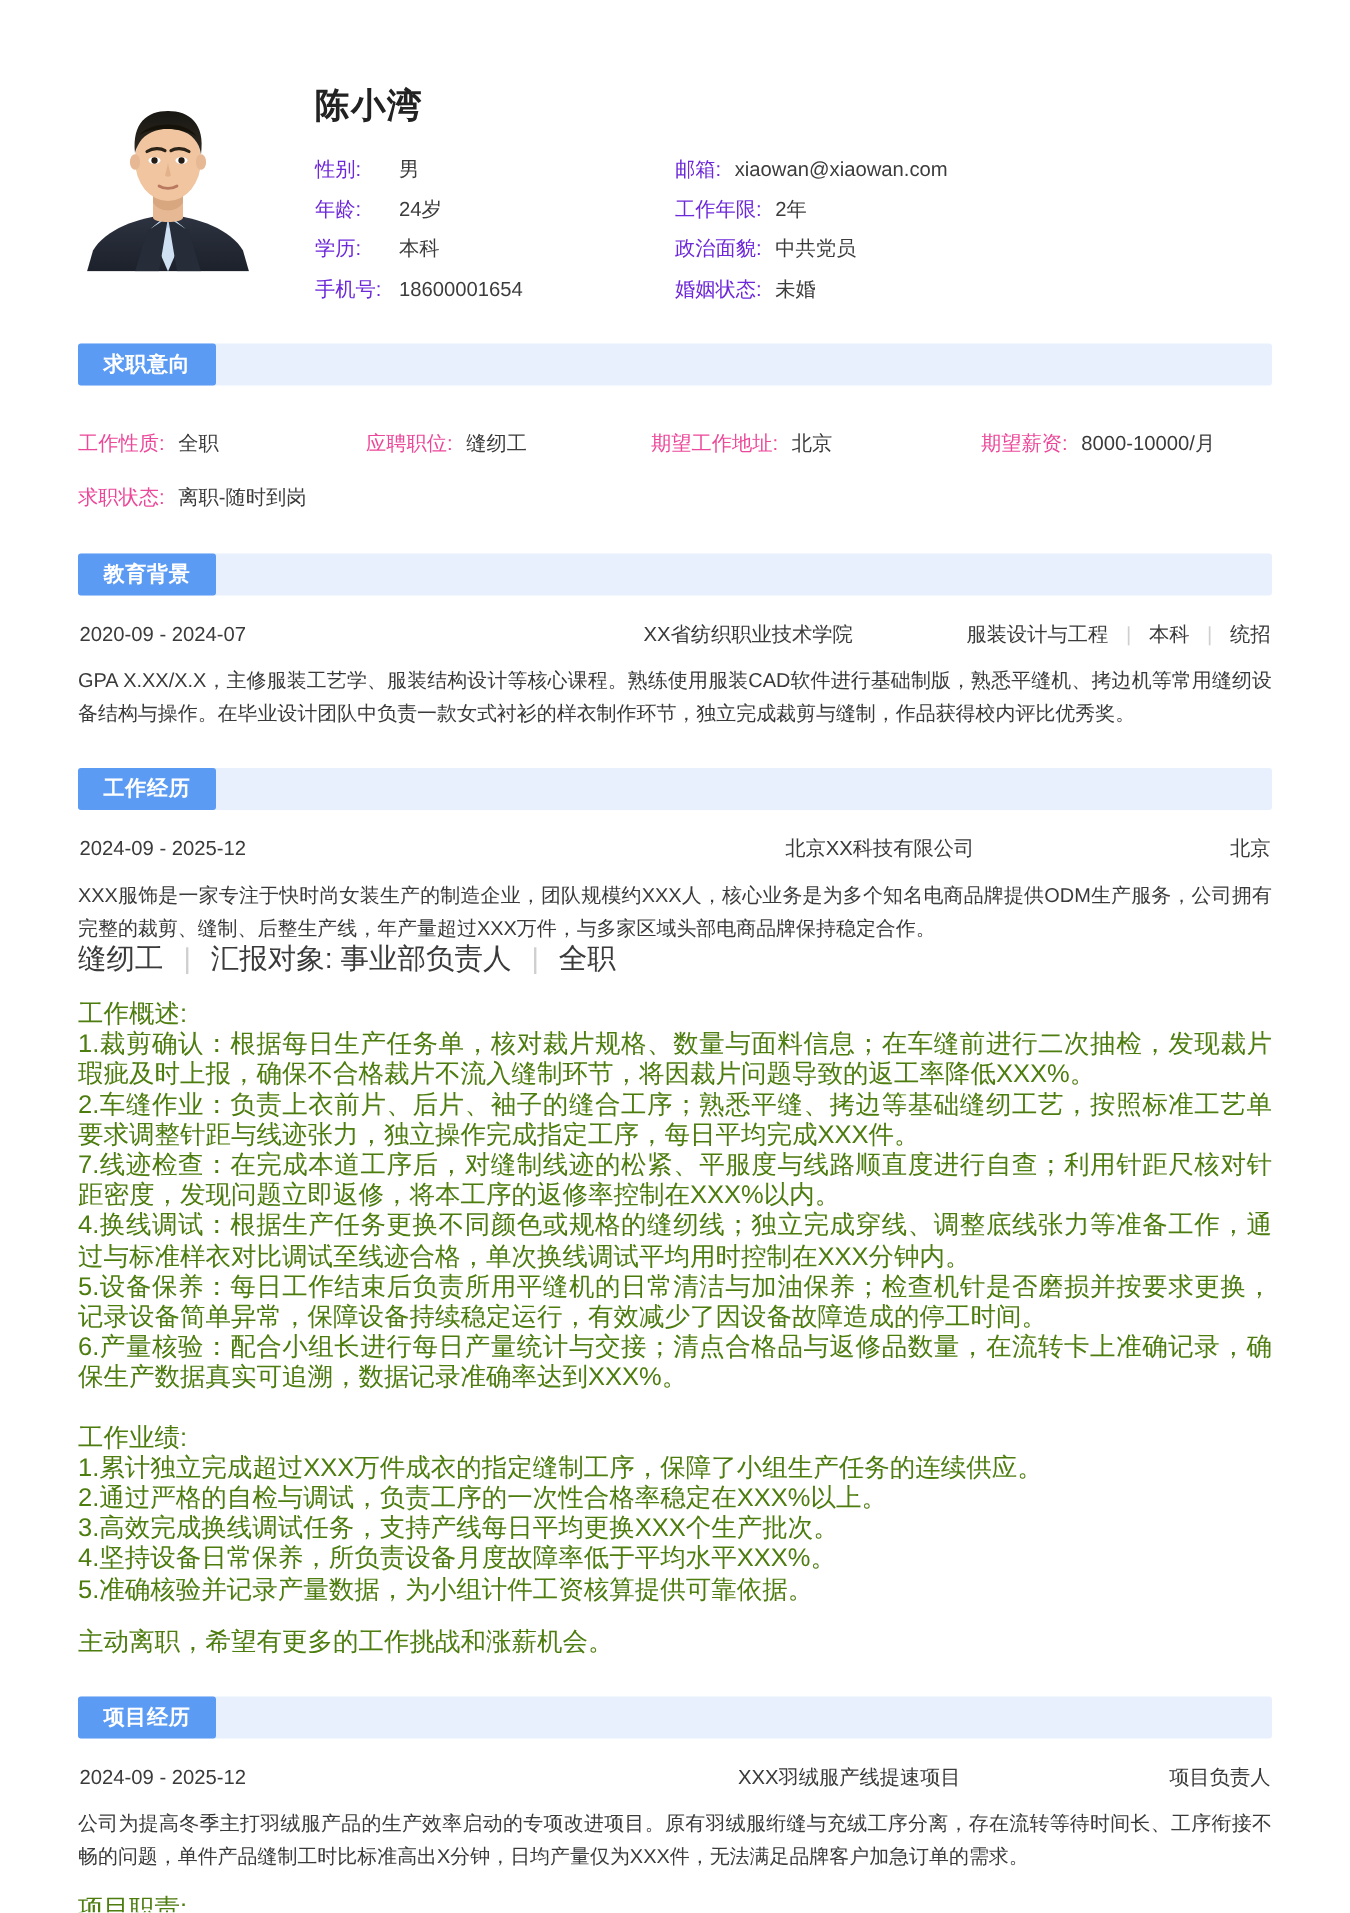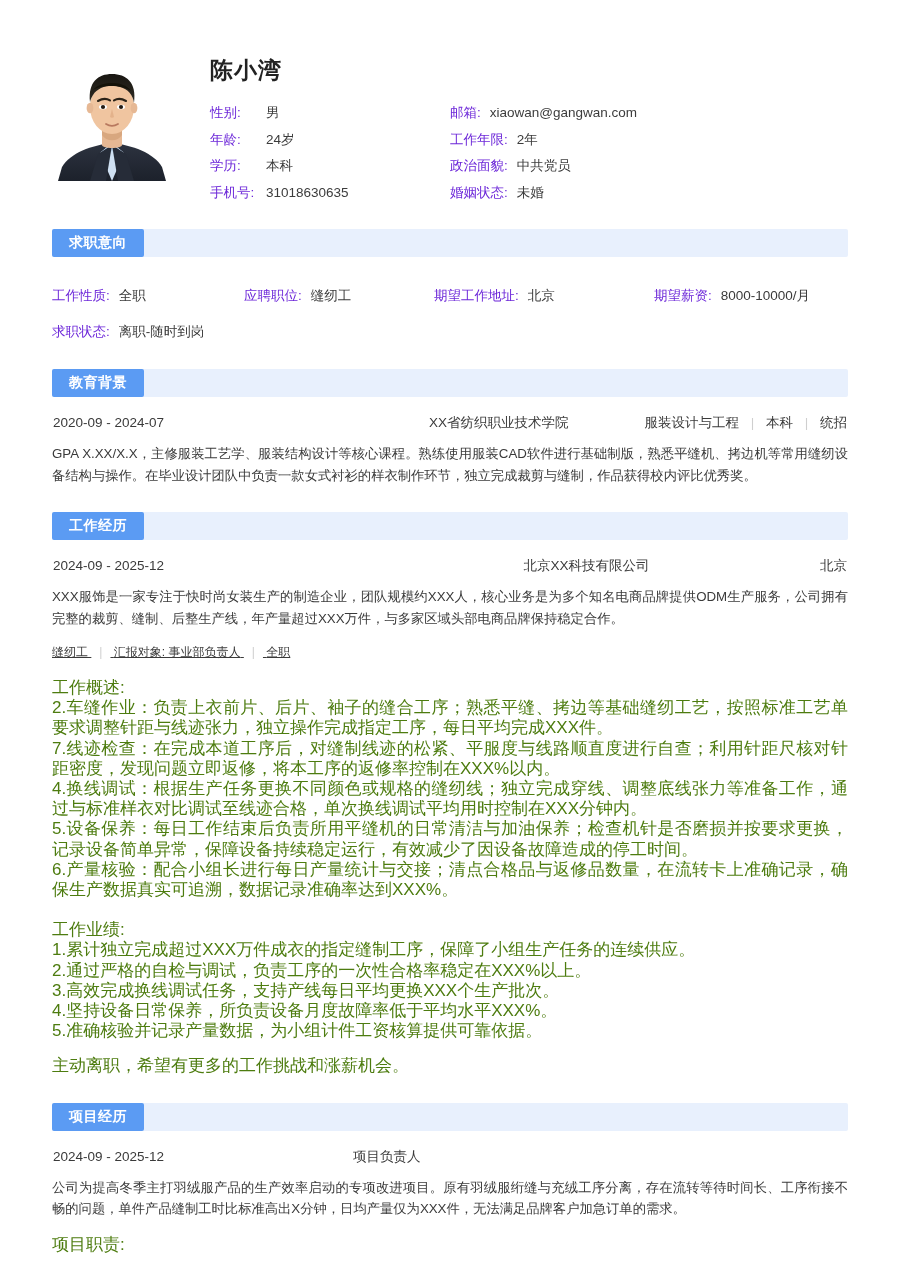--- a/index.html
+++ b/index.html
@@ -110,46 +110,45 @@
     font-weight: normal;
   }
   .para {
     font-size: 13.3px;
     line-height: 21.5px;
     color: #3a3a3a;
     margin-top: 9px;
     text-align: justify;
   }
   .meta-line {
-    font-size: 12px;
+    font-size: 19px;
     line-height: 22px;
     color: #3a3a3a;
-    margin-top: 12px;
-    text-decoration: underline;
+    margin-top: 0;
   }
   .detail {
     font-size: 17px;
     line-height: 20.2px;
     color: #4d7c0f;
     white-space: pre-wrap;
     text-align: justify;
   }
   .detail.gap { margin-top: 15px; }
   .spacer-line { height: 20px; }
 
   
   .ji-row {
     display: flex;
     font-size: 13.5px;
     line-height: 22px;
     color: #3a3a3a;
     margin-top: 13px;
   }
   .ji-cell { display: flex; align-items: baseline; }
-  .ji-cell .k { color: #6d28d9; }
+  .ji-cell .k { color: #ec4899; }
   .ji-cell .v { color: #3a3a3a; padding-left: 9px; }
   .ji-c1 { width: 192px; flex: 0 0 192px; }
   .ji-c2 { width: 190px; flex: 0 0 190px; }
   .ji-c3 { width: 220px; flex: 0 0 220px; }
   .ji-c4 { flex: 1 1 auto; text-align: center; }
   .ji-row.second { margin-top: 14px; }
 </style>
 </head>
 <body>
 
@@ -208,21 +207,21 @@
     <div class="header-body">
       <div class="name">陈小湾</div>
 
       <div class="info-grid">
         <div class="info-item fixedlabel">
           <span class="info-label">性别:</span>
           <span class="info-value">男</span>
         </div>
         <div class="info-item">
           <span class="info-label">邮箱:</span>
-          <span class="info-value">xiaowan@gangwan.com</span>
+          <span class="info-value">xiaowan@xiaowan.com</span>
         </div>
 
         <div class="info-item fixedlabel">
           <span class="info-label">年龄:</span>
           <span class="info-value">24岁</span>
         </div>
         <div class="info-item">
           <span class="info-label">工作年限:</span>
           <span class="info-value">2年</span>
         </div>
@@ -231,21 +230,21 @@
           <span class="info-label">学历:</span>
           <span class="info-value">本科</span>
         </div>
         <div class="info-item">
           <span class="info-label">政治面貌:</span>
           <span class="info-value">中共党员</span>
         </div>
 
         <div class="info-item fixedlabel">
           <span class="info-label">手机号:</span>
-          <span class="info-value">31018630635</span>
+          <span class="info-value">18600001654</span>
         </div>
         <div class="info-item">
           <span class="info-label">婚姻状态:</span>
           <span class="info-value">未婚</span>
         </div>
       </div>
     </div>
   </div>
 
   <div class="section">
@@ -319,20 +318,21 @@
 
       <div class="meta-line">
         <span>缝纫工</span>
         <span class="meta-sep">|</span>
         <span>汇报对象: 事业部负责人</span>
         <span class="meta-sep">|</span>
         <span>全职</span>
       </div>
 
       <div class="detail gap">工作概述:</div>
+      <div class="detail">1.裁剪确认：根据每日生产任务单，核对裁片规格、数量与面料信息；在车缝前进行二次抽检，发现裁片瑕疵及时上报，确保不合格裁片不流入缝制环节，将因裁片问题导致的返工率降低XXX%。</div>
       <div class="detail">2.车缝作业：负责上衣前片、后片、袖子的缝合工序；熟悉平缝、拷边等基础缝纫工艺，按照标准工艺单要求调整针距与线迹张力，独立操作完成指定工序，每日平均完成XXX件。</div>
       <div class="detail">7.线迹检查：在完成本道工序后，对缝制线迹的松紧、平服度与线路顺直度进行自查；利用针距尺核对针距密度，发现问题立即返修，将本工序的返修率控制在XXX%以内。</div>
       <div class="detail">4.换线调试：根据生产任务更换不同颜色或规格的缝纫线；独立完成穿线、调整底线张力等准备工作，通过与标准样衣对比调试至线迹合格，单次换线调试平均用时控制在XXX分钟内。</div>
       <div class="detail">5.设备保养：每日工作结束后负责所用平缝机的日常清洁与加油保养；检查机针是否磨损并按要求更换，记录设备简单异常，保障设备持续稳定运行，有效减少了因设备故障造成的停工时间。</div>
       <div class="detail">6.产量核验：配合小组长进行每日产量统计与交接；清点合格品与返修品数量，在流转卡上准确记录，确保生产数据真实可追溯，数据记录准确率达到XXX%。</div>
 
       <div class="spacer-line"></div>
 
       <div class="detail">工作业绩:</div>
       <div class="detail">1.累计独立完成超过XXX万件成衣的指定缝制工序，保障了小组生产任务的连续供应。</div>
@@ -346,20 +346,21 @@
   </div>
 
   <div class="section">
     <div class="sec-bar">
       <div class="sec-badge">项目经历</div>
     </div>
 
     <div class="block">
       <div class="row-3">
         <div class="c-left">2024-09 - 2025-12</div>
+        <div class="c-mid">XXX羽绒服产线提速项目</div>
         <div class="c-right">项目负责人</div>
       </div>
       <div class="para">公司为提高冬季主打羽绒服产品的生产效率启动的专项改进项目。原有羽绒服绗缝与充绒工序分离，存在流转等待时间长、工序衔接不畅的问题，单件产品缝制工时比标准高出X分钟，日均产量仅为XXX件，无法满足品牌客户加急订单的需求。</div>
       <div class="detail gap">项目职责:</div>
     </div>
   </div>
 
 </div>
 
 </body></html>

